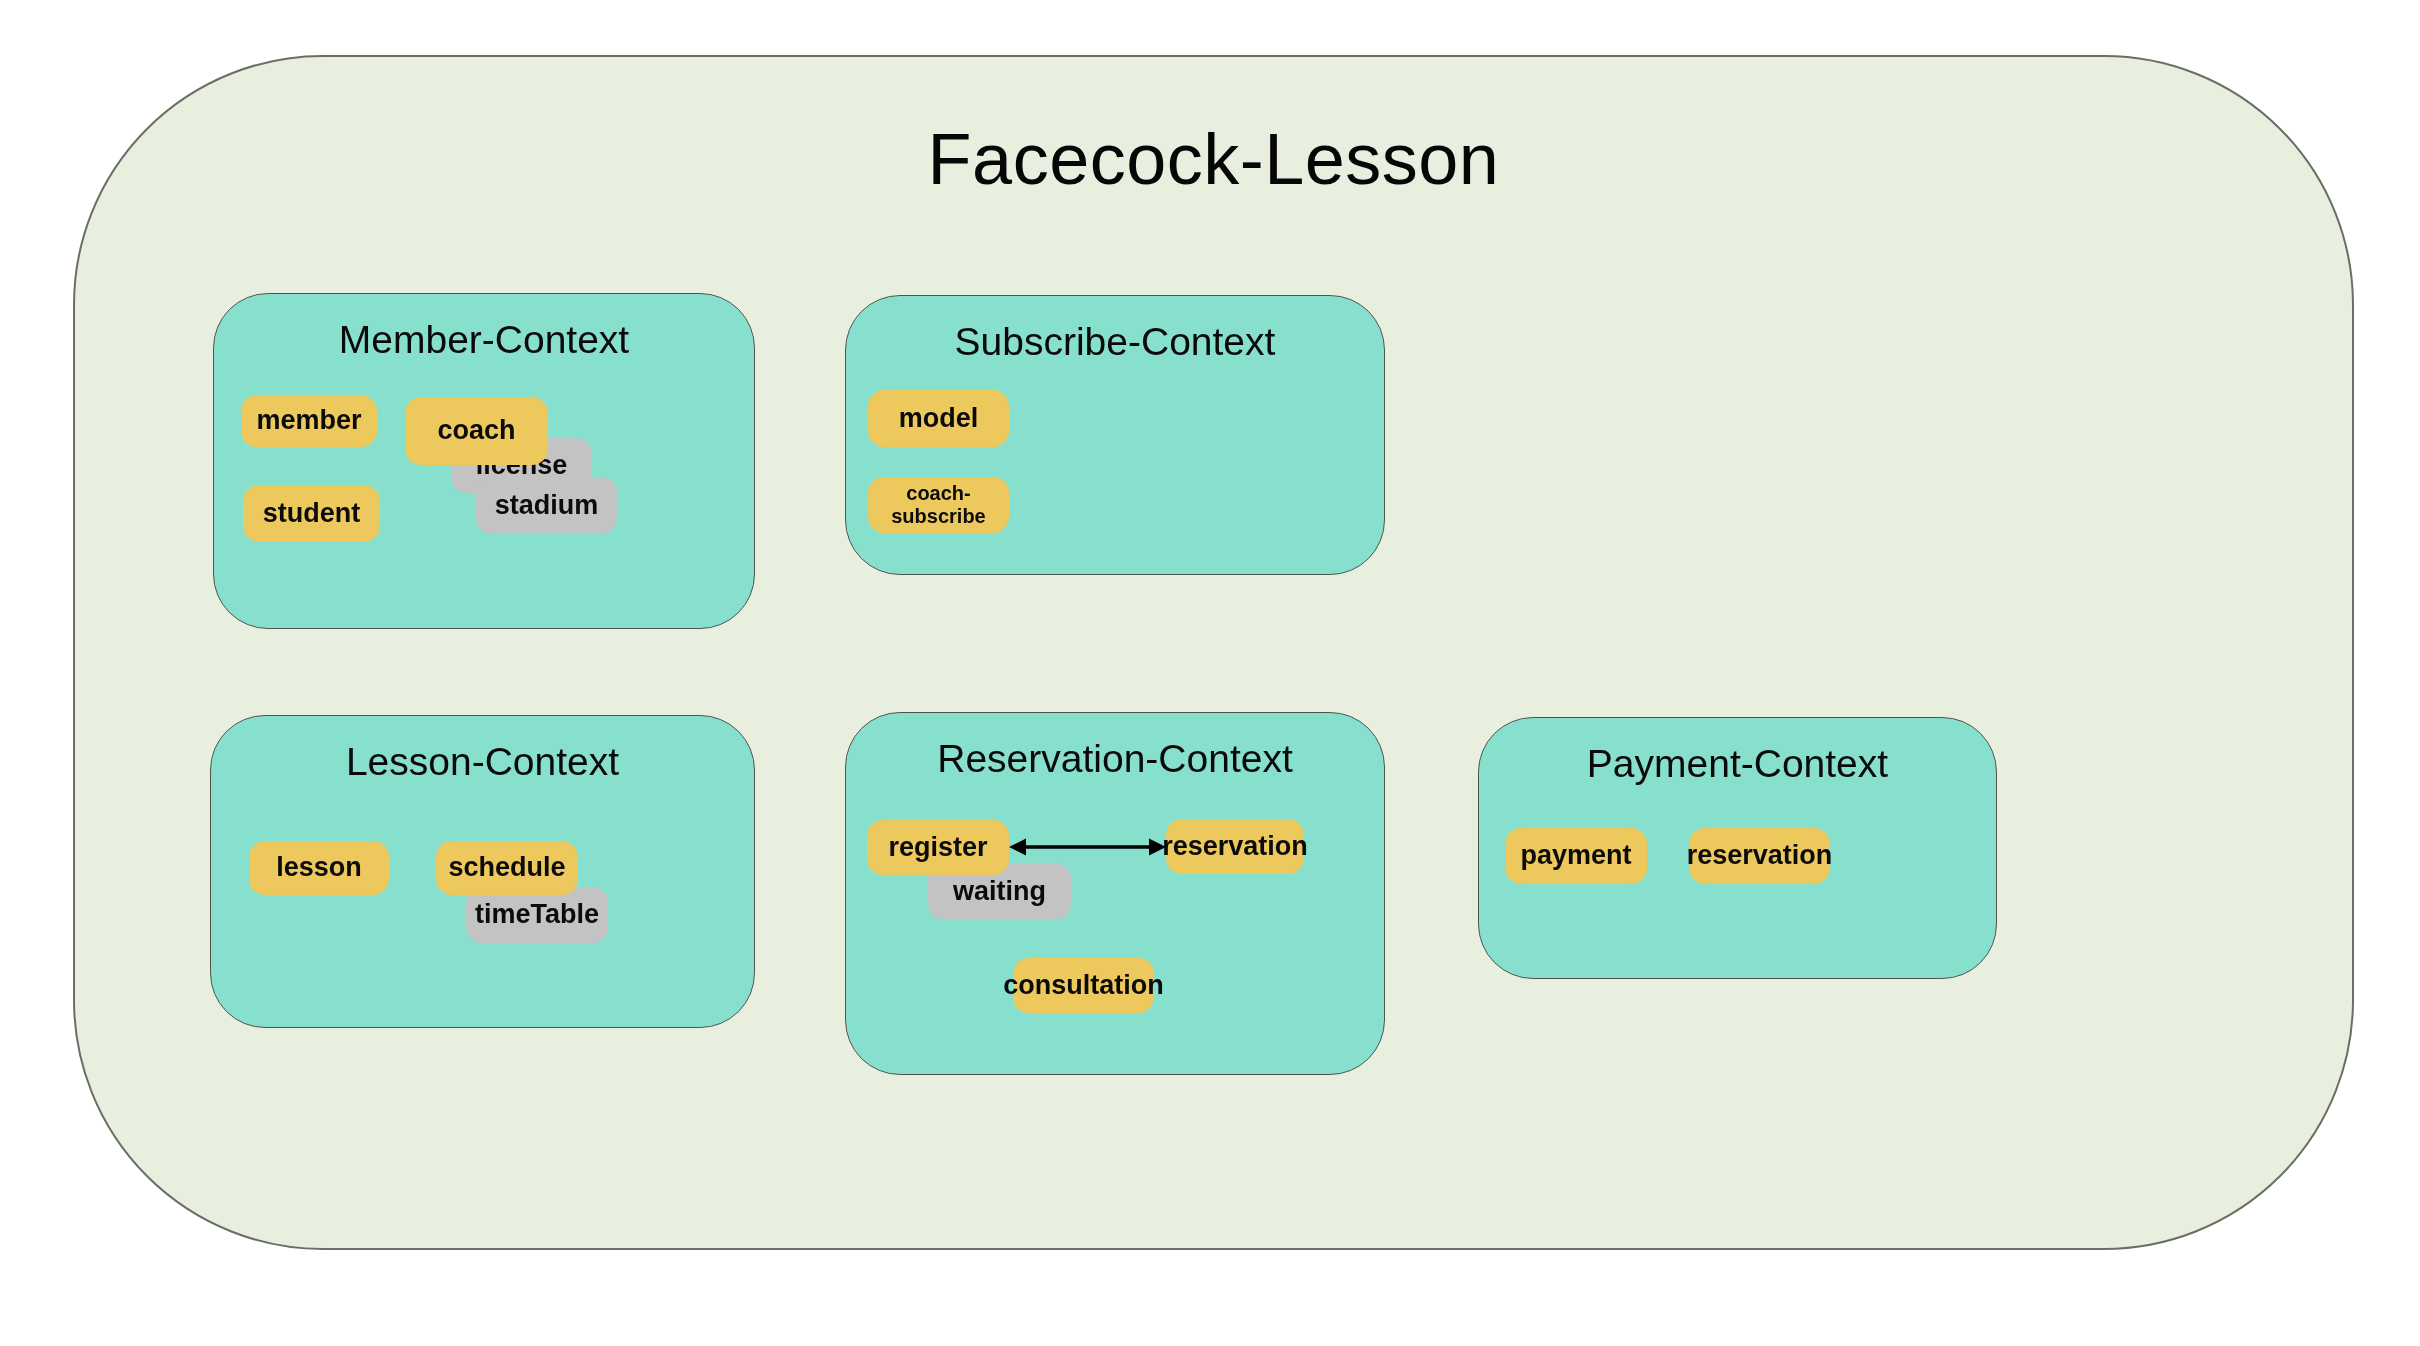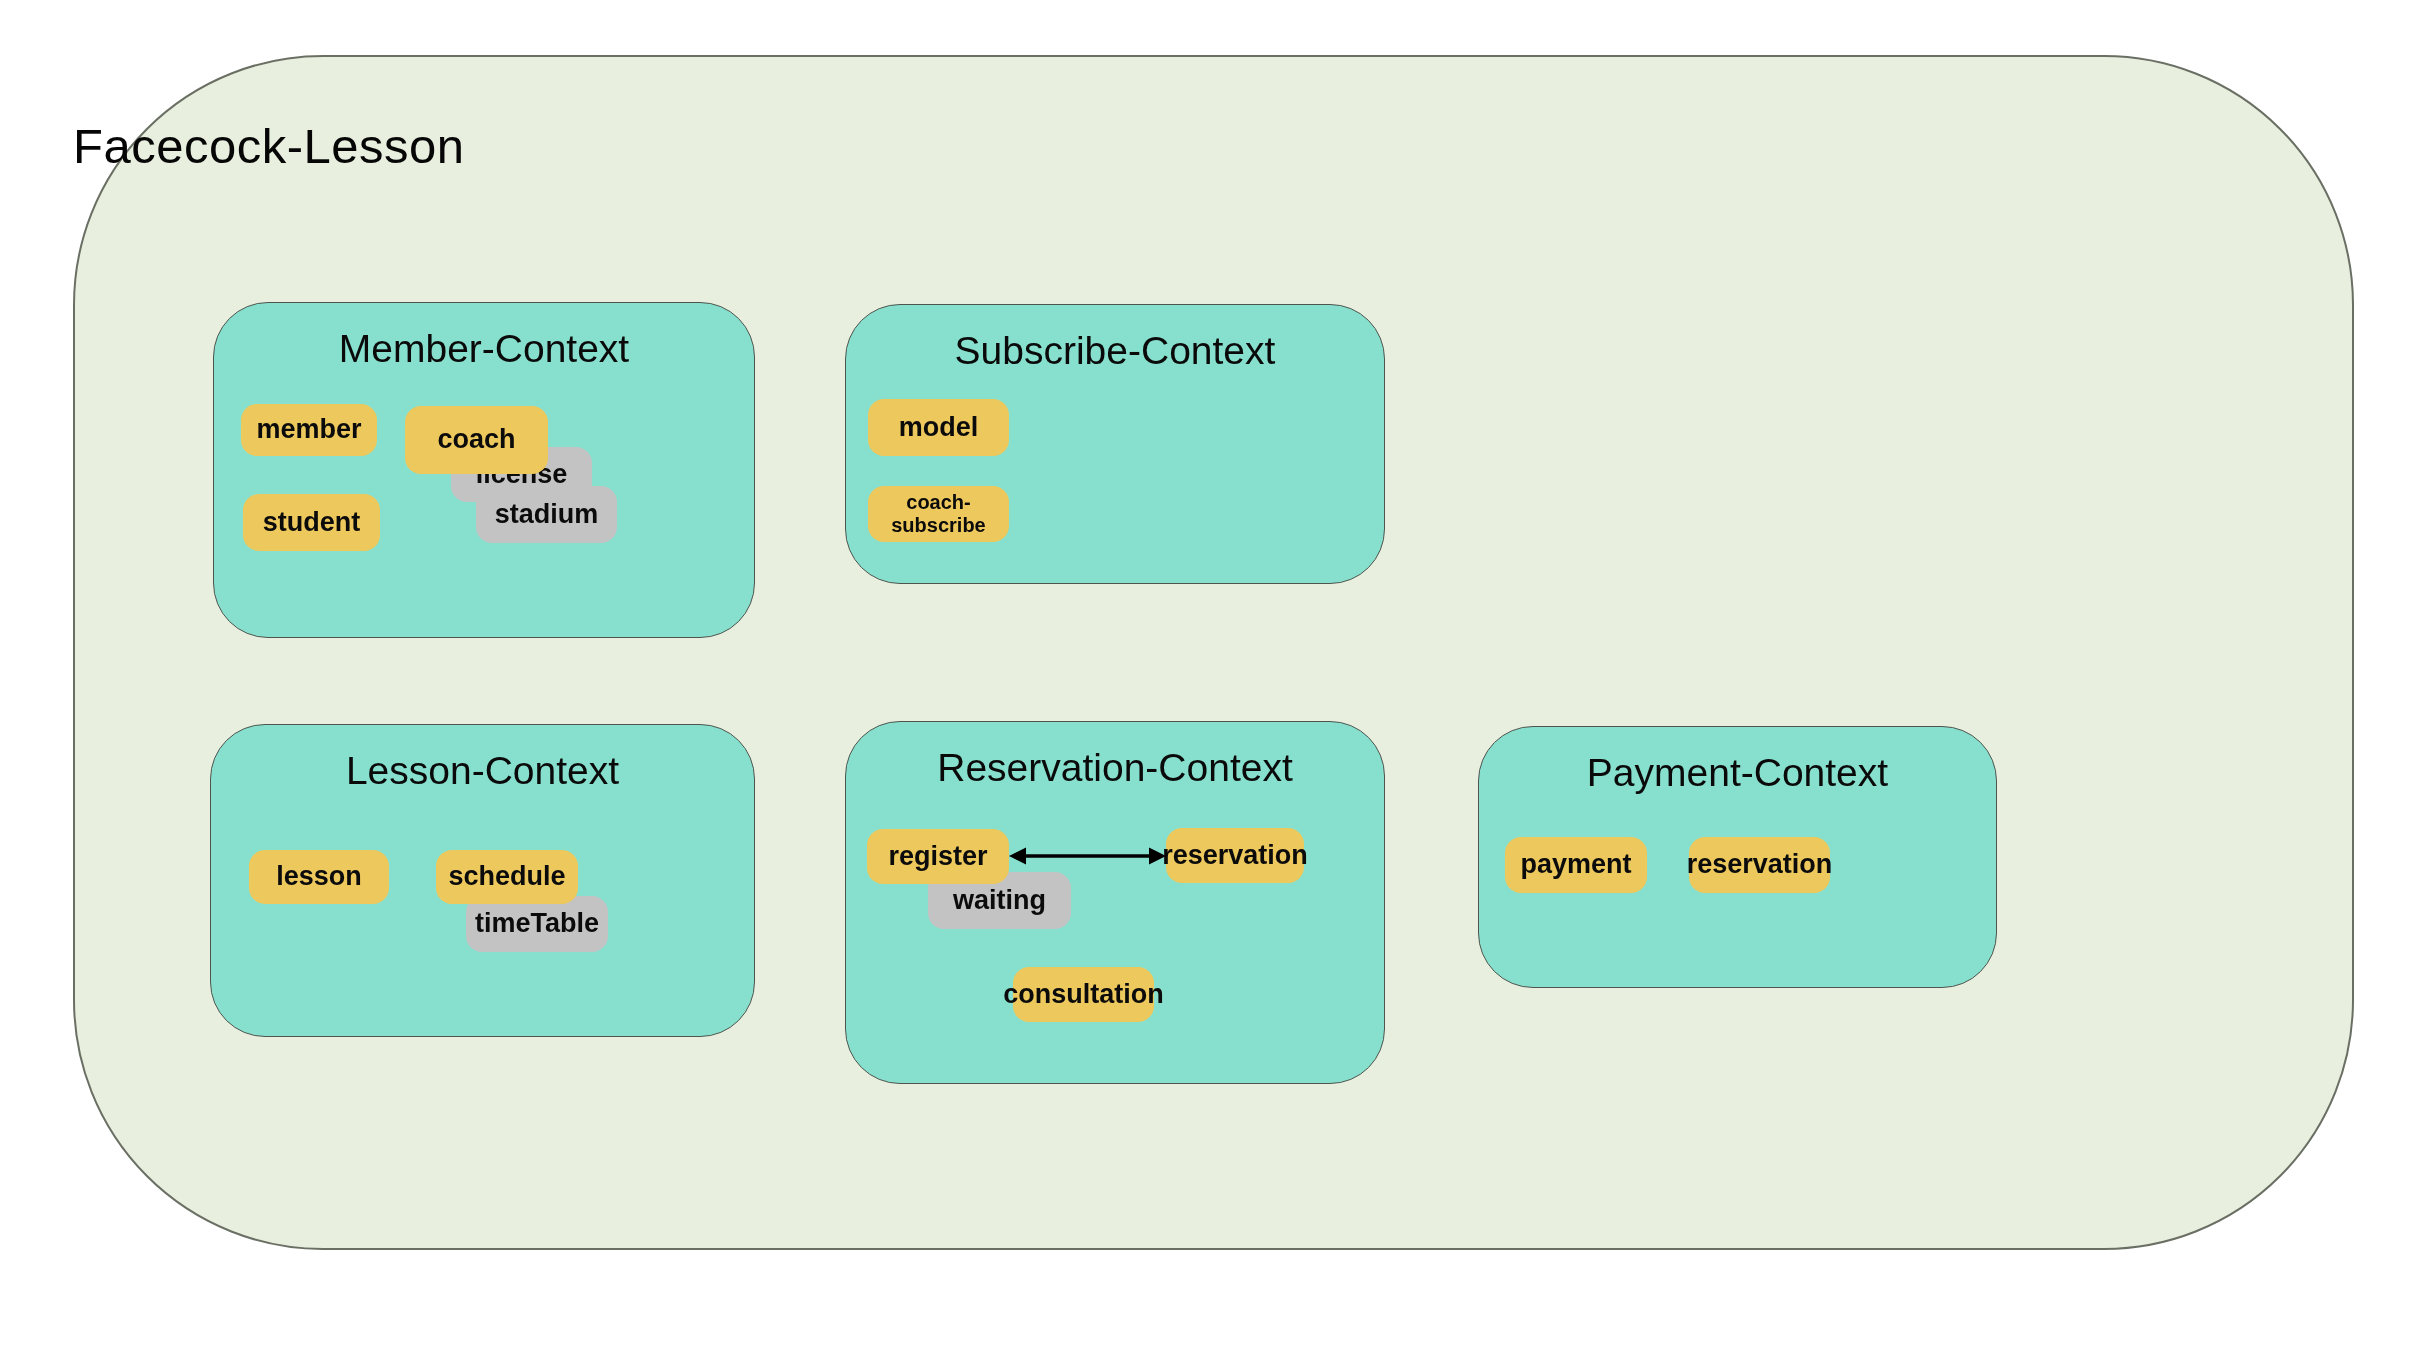--- a/index.html
+++ b/index.html
@@ -24,32 +24,32 @@
     background: #e8efdf;
     border: 2px solid #6a6f64;
     border-radius: 250px;
     box-sizing: border-box;
   }
   .main-title {
     position: absolute;
     left: 73px;
     top: 118px;
     width: 2281px;
-    font-size: 49px;
+    text-align: center;
+    font-size: 72px;
     font-weight: 400;
     color: #060606;
     letter-spacing: 0.5px;
   }
   .context {
     position: absolute;
     background: #87e0ce;
     border: 1.5px solid #4f554e;
     border-radius: 55px;
     box-sizing: border-box;
-    margin-top: 9px;
   }
   .context-title {
     position: absolute;
     left: 0;
     top: 24px;
     width: 100%;
     text-align: center;
     font-size: 39px;
     font-weight: 400;
     color: #0a0a0a;

